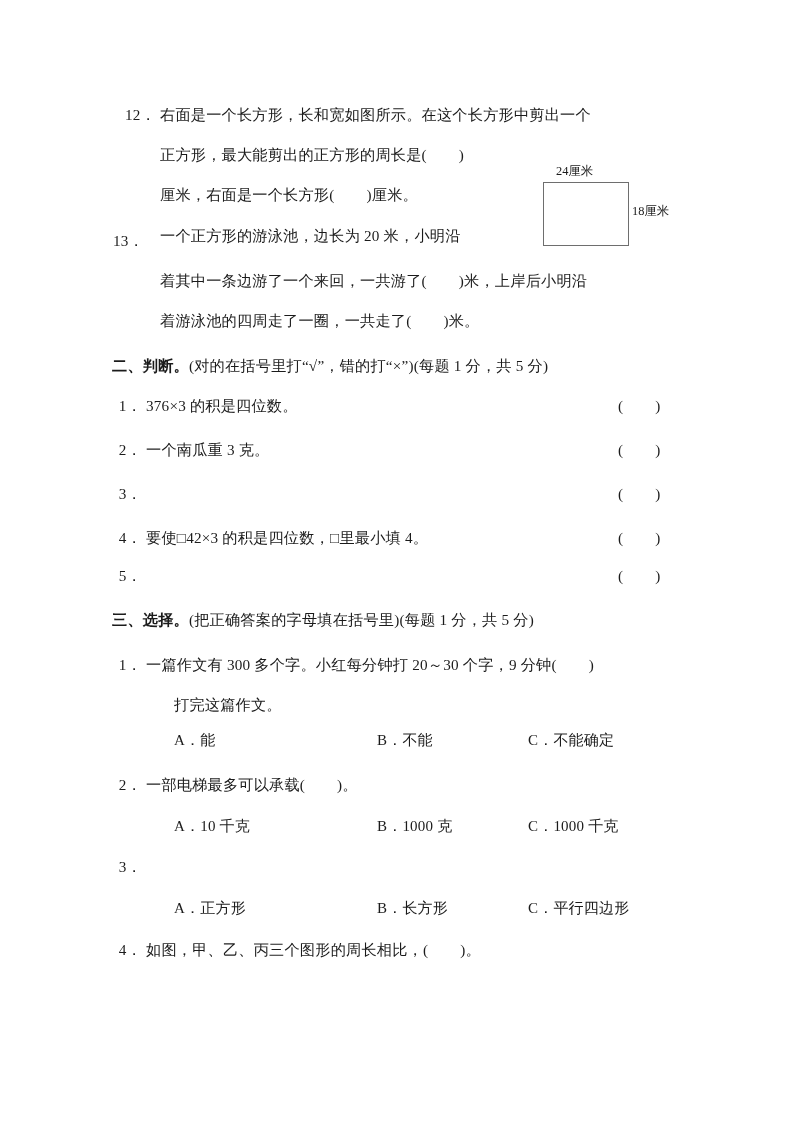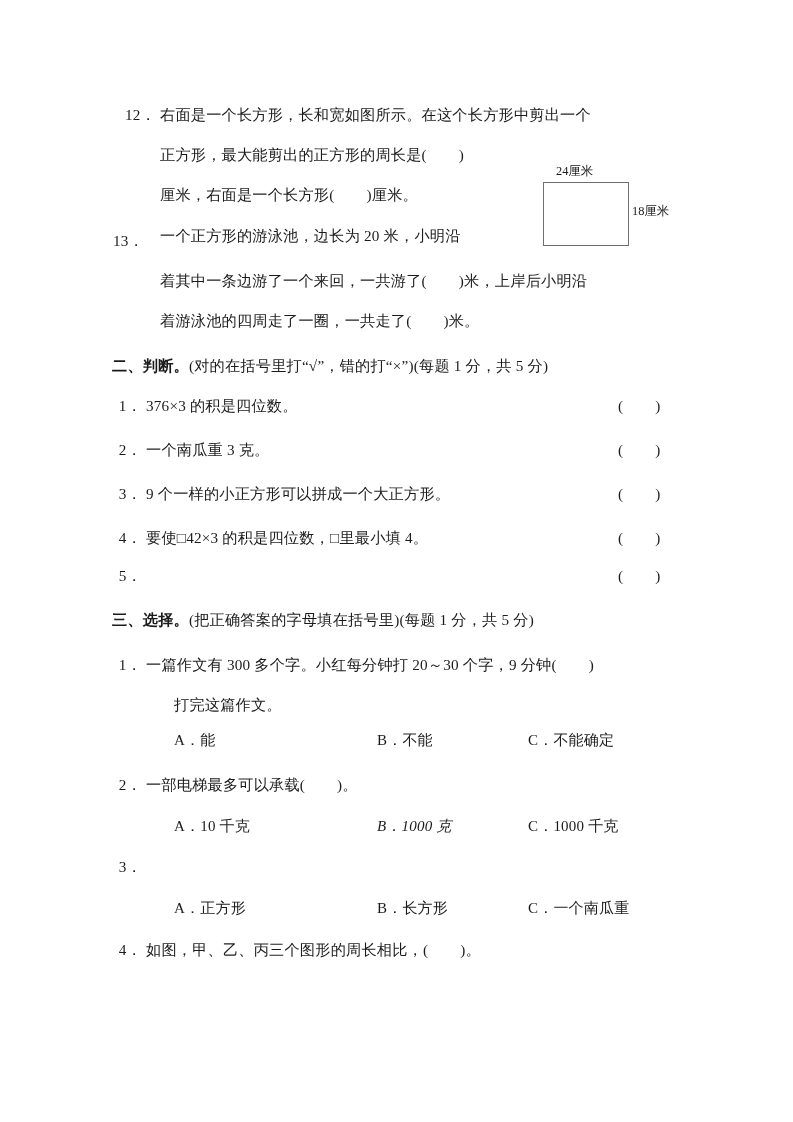--- a/index.html
+++ b/index.html
@@ -124,21 +124,20 @@
 
   <div class="qnum" style="left:112px; top:396px; width:30px;">1．</div>
   <div class="qline" style="left:146px; top:396px;">376×3 的积是四位数。</div>
   <div class="paren" style="left:618px; top:396px;">(        )</div>
 
   <div class="qnum" style="left:112px; top:440px; width:30px;">2．</div>
   <div class="qline" style="left:146px; top:440px;">一个南瓜重 3 克。</div>
   <div class="paren" style="left:618px; top:440px;">(        )</div>
 
   <div class="qnum" style="left:112px; top:484px; width:30px;">3．</div>
-  <div class="qline" style="left:146px; top:484px;">9 个一样的小正方形可以拼成一个大正方形。</div>
   <div class="paren" style="left:618px; top:484px;">(        )</div>
 
   <div class="qnum" style="left:112px; top:528px; width:30px;">4．</div>
   <div class="qline" style="left:146px; top:528px;">要使□42×3 的积是四位数，□里最小填 4。</div>
   <div class="paren" style="left:618px; top:528px;">(        )</div>
 
   <div class="qnum" style="left:112px; top:566px; width:30px;">5．</div>
   <div class="paren" style="left:618px; top:566px;">(        )</div>
 
   <div class="sect" style="left:112px; top:610px;"><span class="sbold">三、选择。</span><span>(把正确答案的字母填在括号里)(每题 1 分，共 5 分)</span></div>
@@ -146,24 +145,24 @@
   <div class="qnum" style="left:112px; top:655px; width:30px;">1．</div>
   <div class="qline" style="left:146px; top:655px;">一篇作文有 300 多个字。小红每分钟打 20～30 个字，9 分钟(        )</div>
   <div class="qline" style="left:174px; top:695px;">打完这篇作文。</div>
   <div class="opt" style="left:174px; top:730px;">A．能</div>
   <div class="opt" style="left:377px; top:730px;">B．不能</div>
   <div class="opt" style="left:528px; top:730px;">C．不能确定</div>
 
   <div class="qnum" style="left:112px; top:775px; width:30px;">2．</div>
   <div class="qline" style="left:146px; top:775px;">一部电梯最多可以承载(        )。</div>
   <div class="opt" style="left:174px; top:816px;">A．10 千克</div>
-  <div class="opt" style="left:377px; top:816px;font-style:italic;">B．1000 克</div>
+  <div class="opt" style="left:377px; top:816px;">B．1000 克</div>
   <div class="opt" style="left:528px; top:816px;">C．1000 千克</div>
 
   <div class="qnum" style="left:112px; top:857px; width:30px;">3．</div>
   <div class="opt" style="left:174px; top:898px;">A．正方形</div>
   <div class="opt" style="left:377px; top:898px;">B．长方形</div>
-  <div class="opt" style="left:528px; top:898px;">C．一个南瓜重</div>
+  <div class="opt" style="left:528px; top:898px;">C．平行四边形</div>
 
   <div class="qnum" style="left:112px; top:940px; width:30px;">4．</div>
   <div class="qline" style="left:146px; top:940px;">如图，甲、乙、丙三个图形的周长相比，(        )。</div>
 
 </div>
 
 </body></html>

